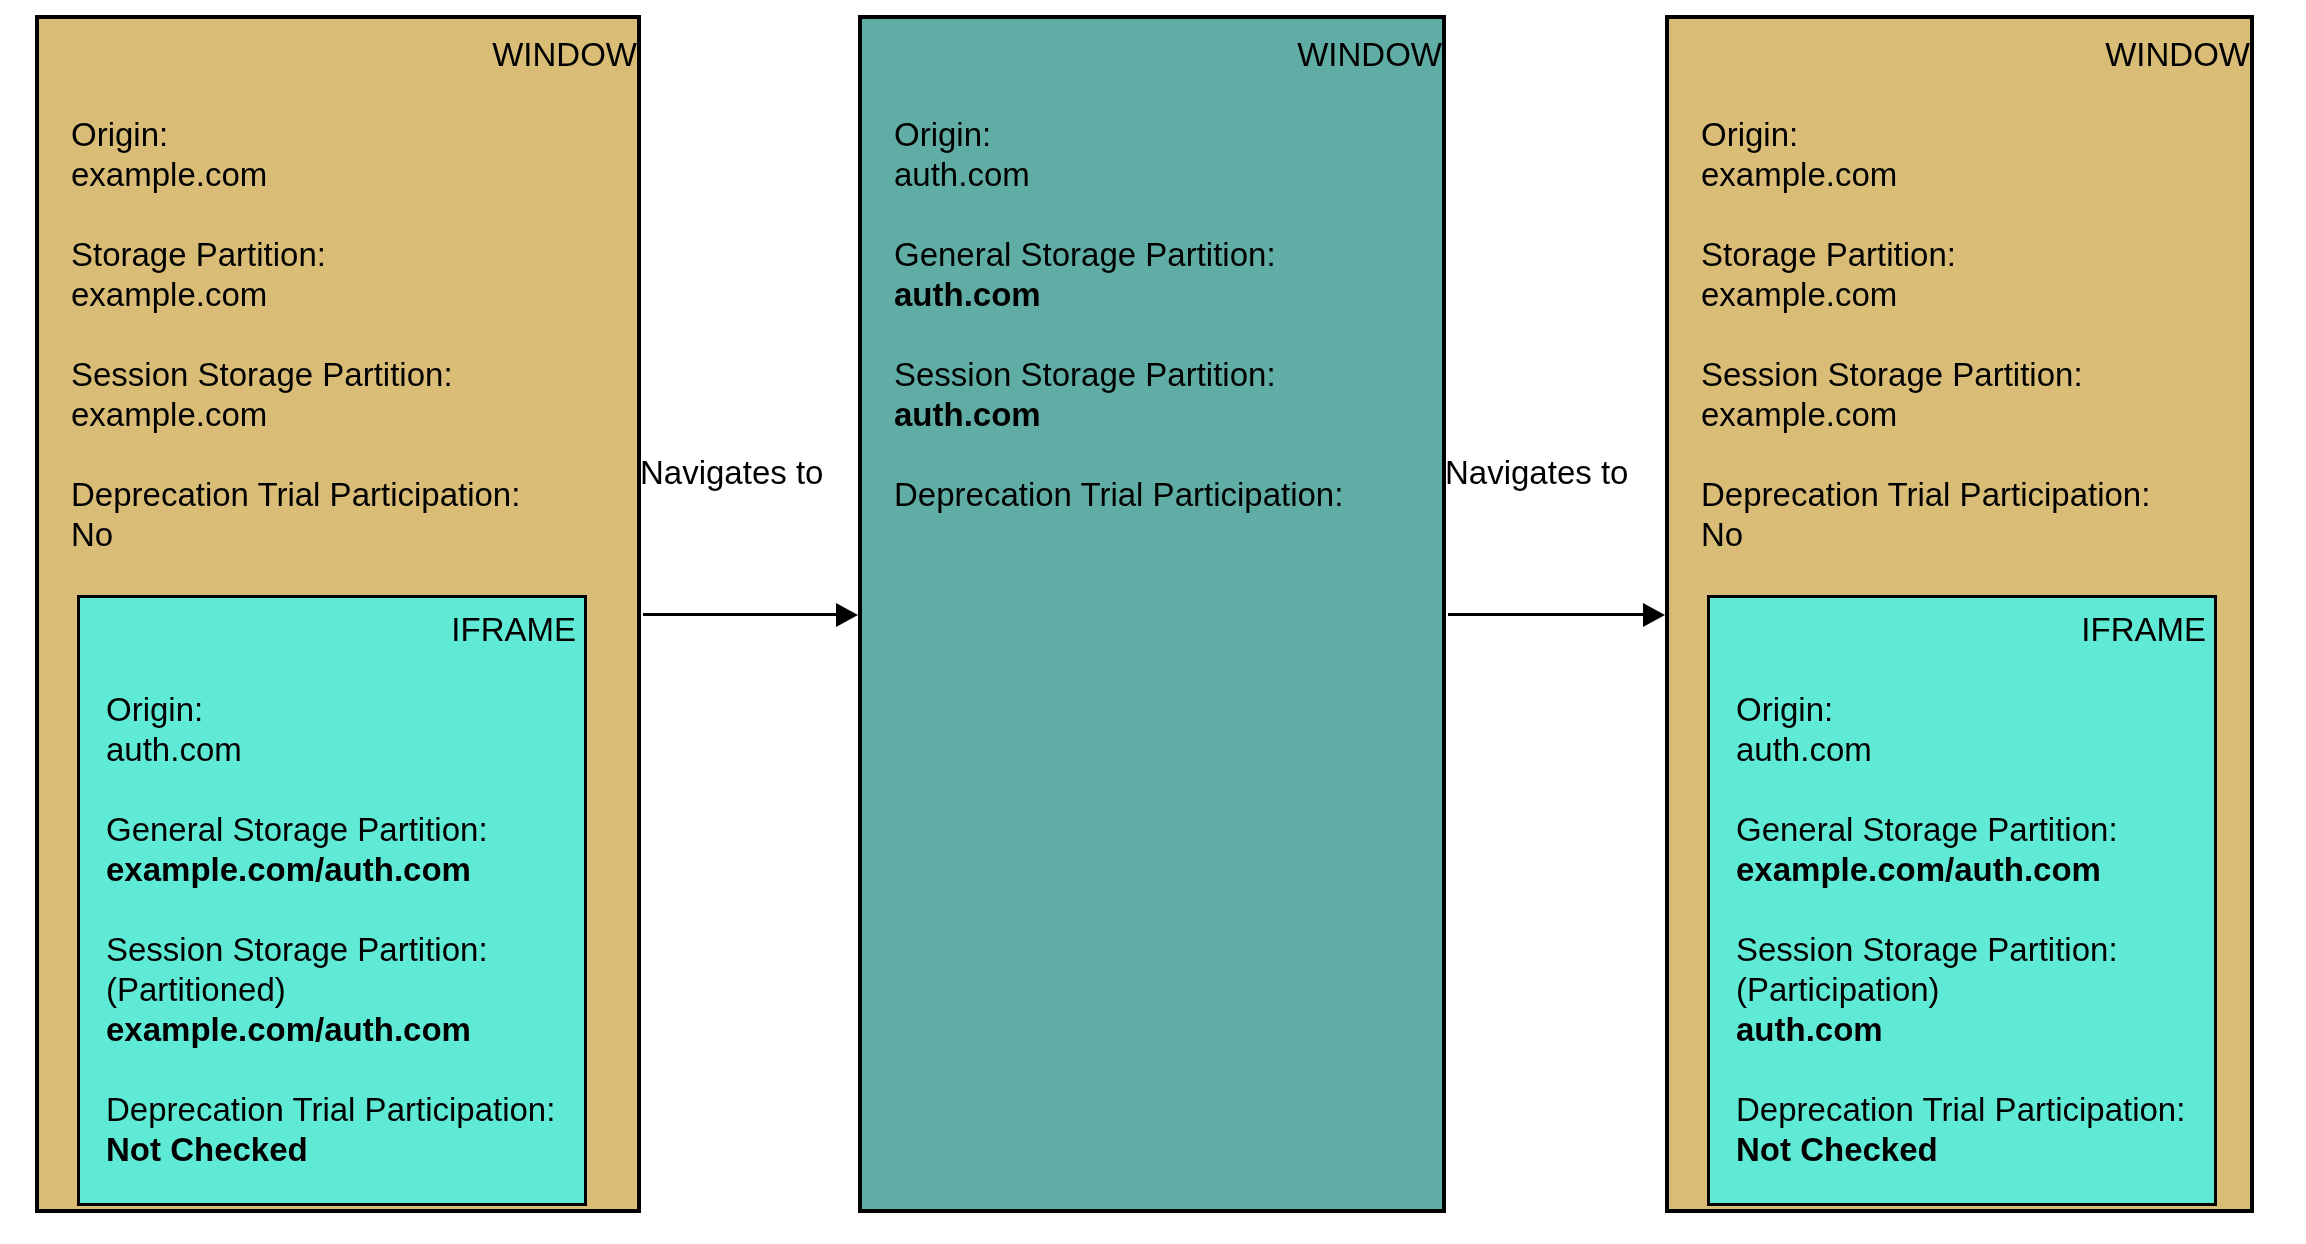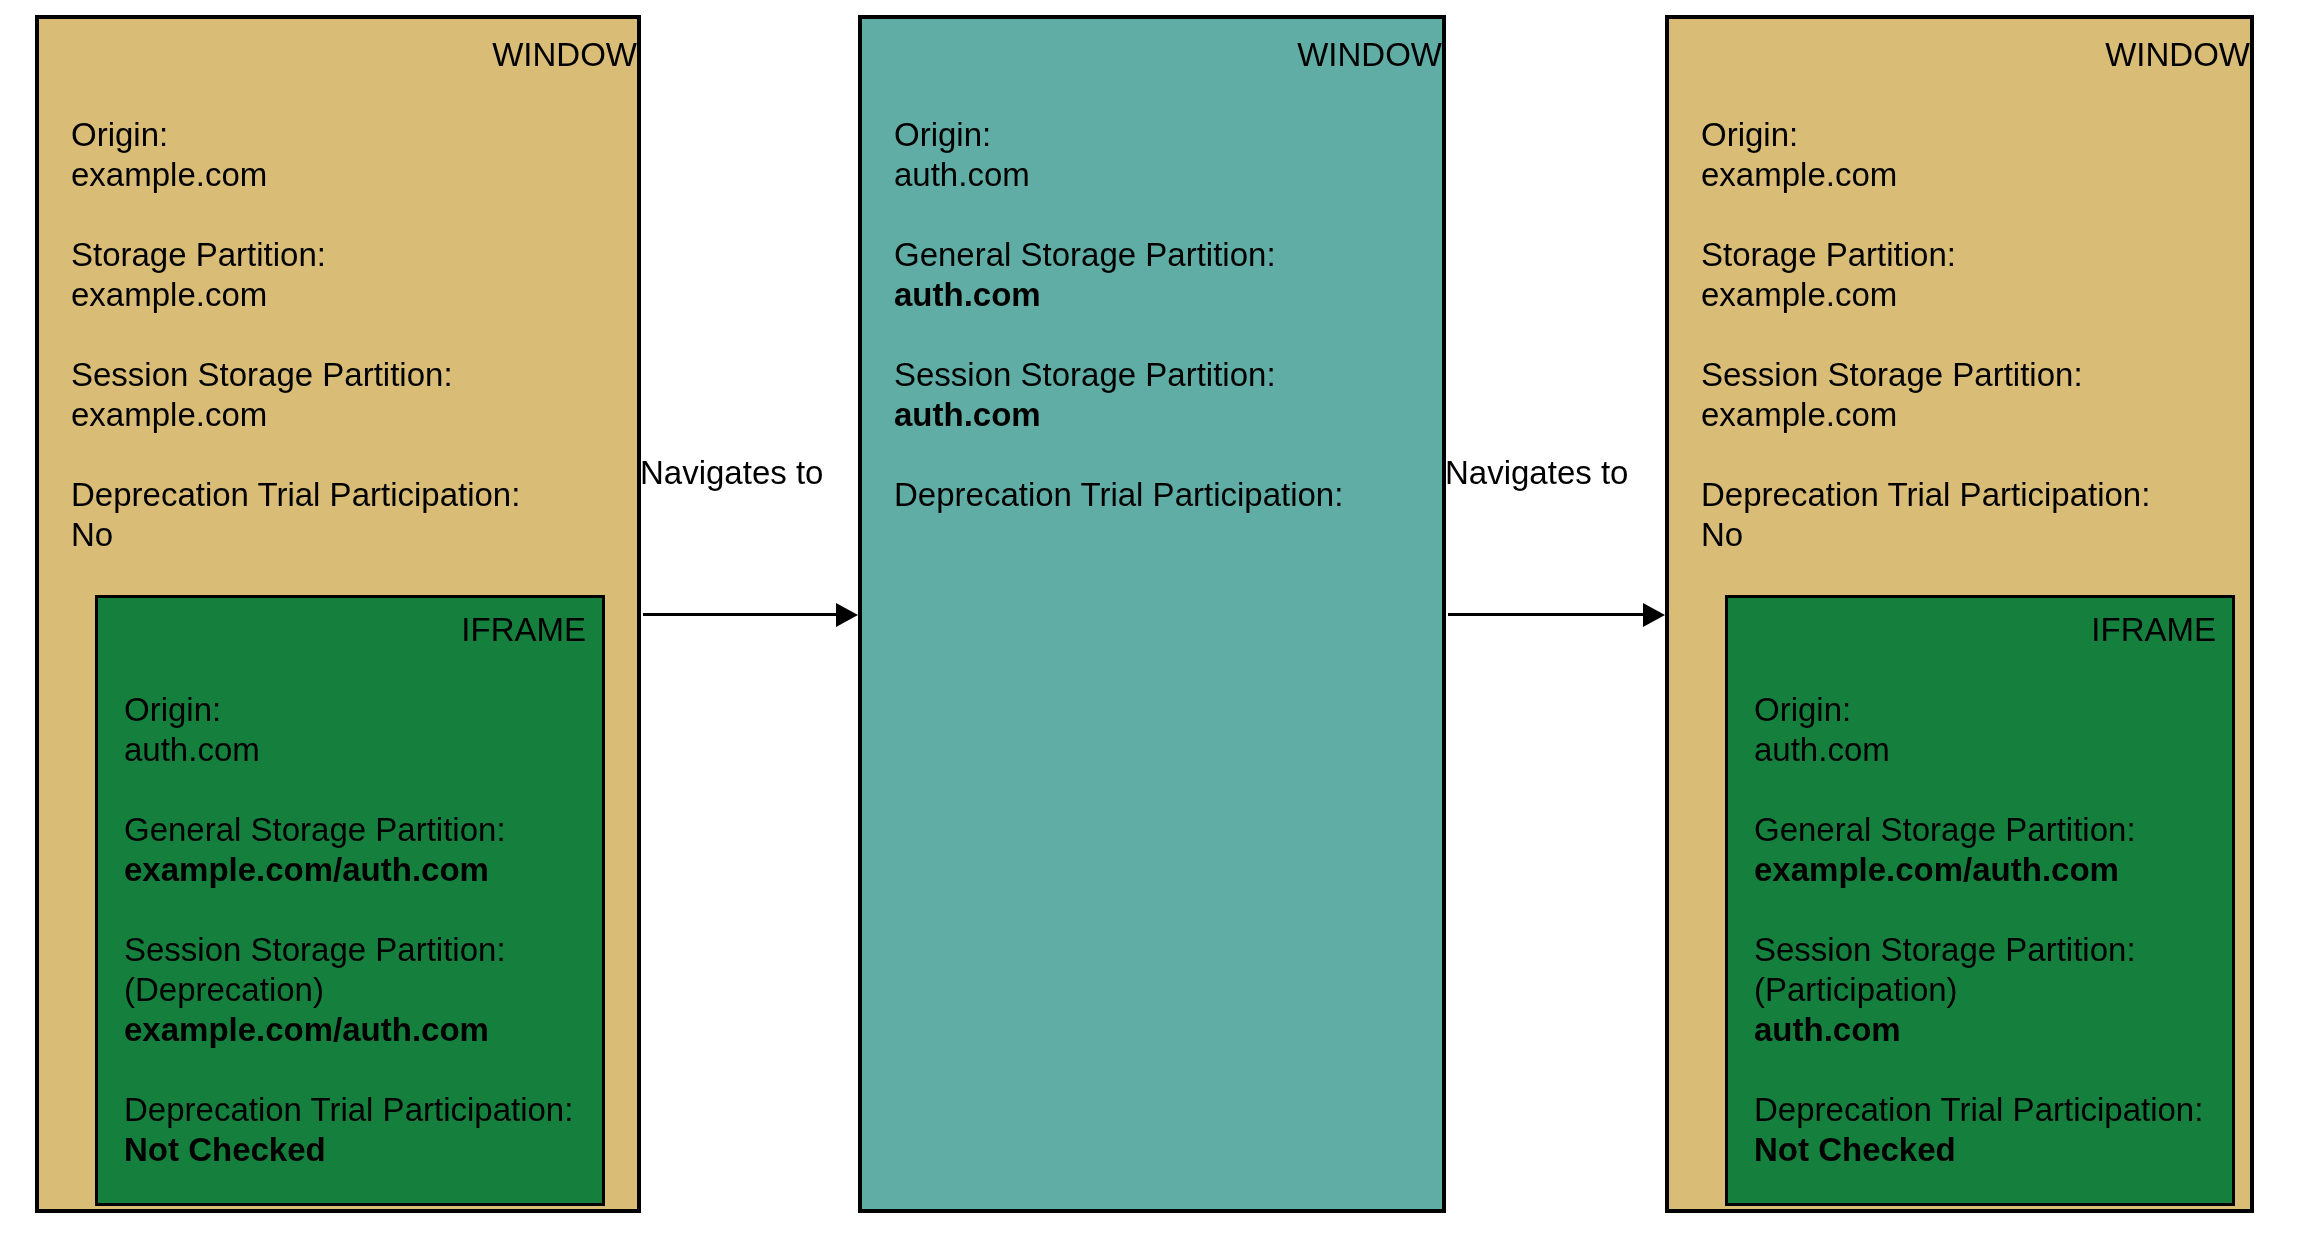--- a/index.html
+++ b/index.html
@@ -23,26 +23,26 @@
   }
   .window.tan  { background: #D9BC76; }
   .window.teal { background: #5FADA4; }
   .win-left   { left: 35px;   width: 606px; }
   .win-middle { left: 858px;  width: 588px; }
   .win-right  { left: 1665px; width: 589px; }
   .title { margin-bottom: 40px; text-align: right; }
   .field { margin-bottom: 40px; }
   .bold  { font-weight: bold; }
   .iframe-box {
-    background: #15803d;
+    background: #5eead4;
     border: 3px solid #000000;
     width: 510px;
     height: 611px;
-    margin-left: 24px;
-    padding: 12px 16px 0 26px;
+    margin-left: 6px;
+    padding: 12px 8px 0 26px;
   }
   .arrow-line {
     position: absolute;
     top: 613px;
     height: 3px;
     background: #000000;
   }
   .arrow-head {
     position: absolute;
     top: 603px;
@@ -94,21 +94,21 @@
     <div class="field">
       <div>Origin:</div>
       <div>auth.com</div>
     </div>
     <div class="field">
       <div>General Storage Partition:</div>
       <div class="bold">example.com/auth.com</div>
     </div>
     <div class="field">
       <div>Session Storage Partition:</div>
-      <div>(Deprecation)</div>
+      <div>(Partitioned)</div>
       <div class="bold">example.com/auth.com</div>
     </div>
     <div class="field">
       <div>Deprecation Trial Participation:</div>
       <div class="bold">Not Checked</div>
     </div>
   </div>
 </section>
 
 <div class="arrow-label label-1">Navigates to</div>

